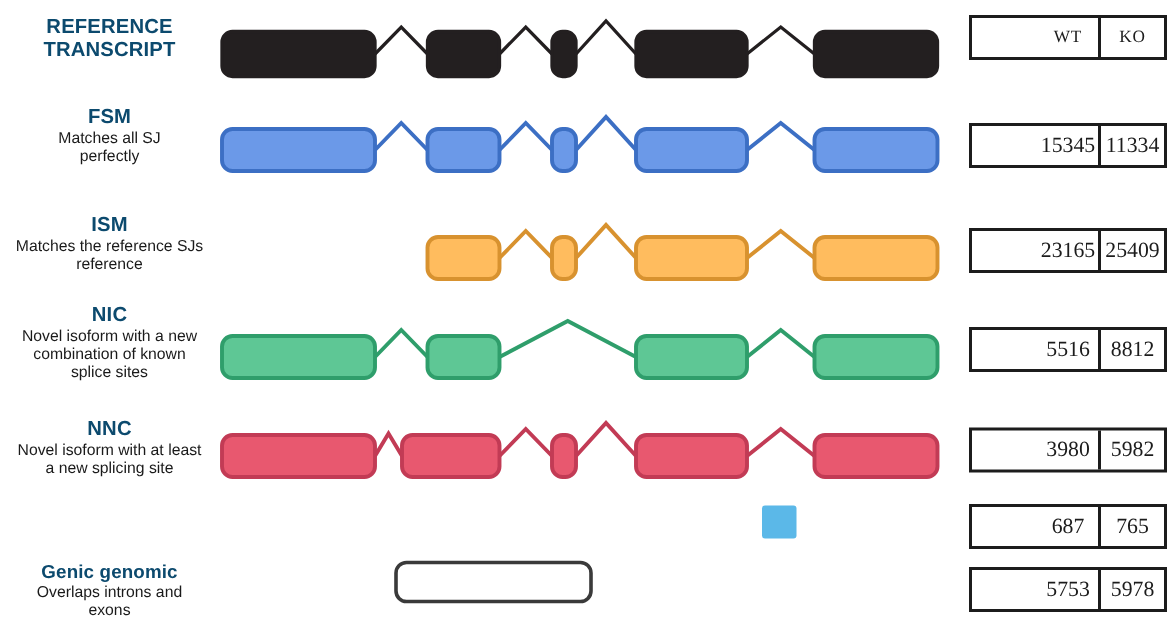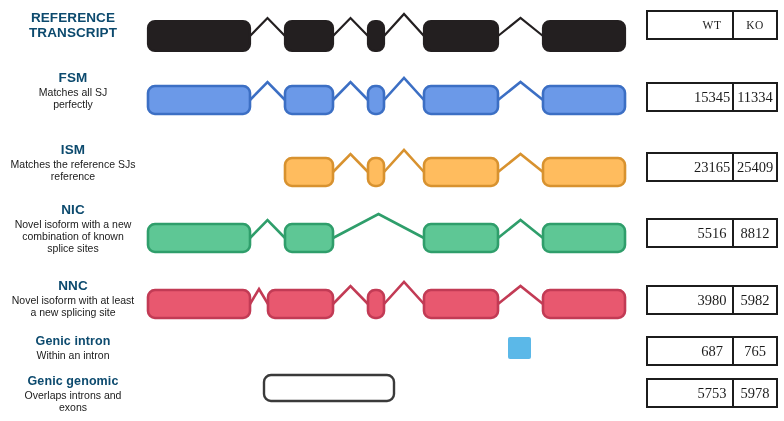--- a/index.html
+++ b/index.html
@@ -176,28 +176,20 @@
         <rect x="122" y="24" width="65" height="28" rx="7" ry="7" fill="#e8586f" stroke="#c23b55" stroke-width="2.6"></rect>
         <rect x="222" y="24" width="16" height="28" rx="7" ry="7" fill="#e8586f" stroke="#c23b55" stroke-width="2.6"></rect>
         <rect x="278" y="24" width="74" height="28" rx="7" ry="7" fill="#e8586f" stroke="#c23b55" stroke-width="2.6"></rect>
         <rect x="397" y="24" width="82" height="28" rx="7" ry="7" fill="#e8586f" stroke="#c23b55" stroke-width="2.6"></rect>
       </svg>
     </div>
     <div class="table" style="top: 285px;">
       <div class="cell left">3980</div>
       <div class="cell">5982</div>
     </div>
-    <div class="labels" style="top: 334px;">
-      <div class="cat-name" style="font-size: 12.5px;">
-        <div>Genic intron</div>
-      </div>
-      <div class="cat-desc" style="font-size: 10.5px;">
-        <div>Within an intron</div>
-      </div>
-    </div>
     <div class="track" style="top: 330px; height: 40px;">
       <svg width="492" height="40">
         <rect x="362" y="7" width="23" height="22" rx="2" ry="2" fill="#5bb8e8"></rect>
       </svg>
     </div>
     <div class="table" style="top: 336px;">
       <div class="cell left">687</div>
       <div class="cell">765</div>
     </div>
     <div class="labels" style="top: 374px;">

